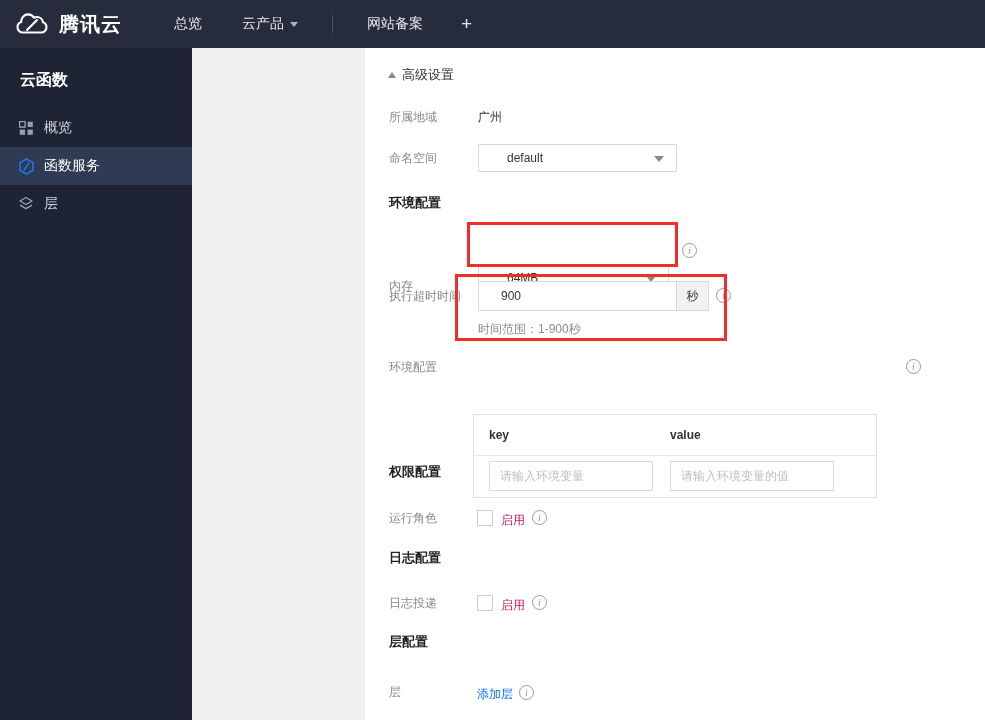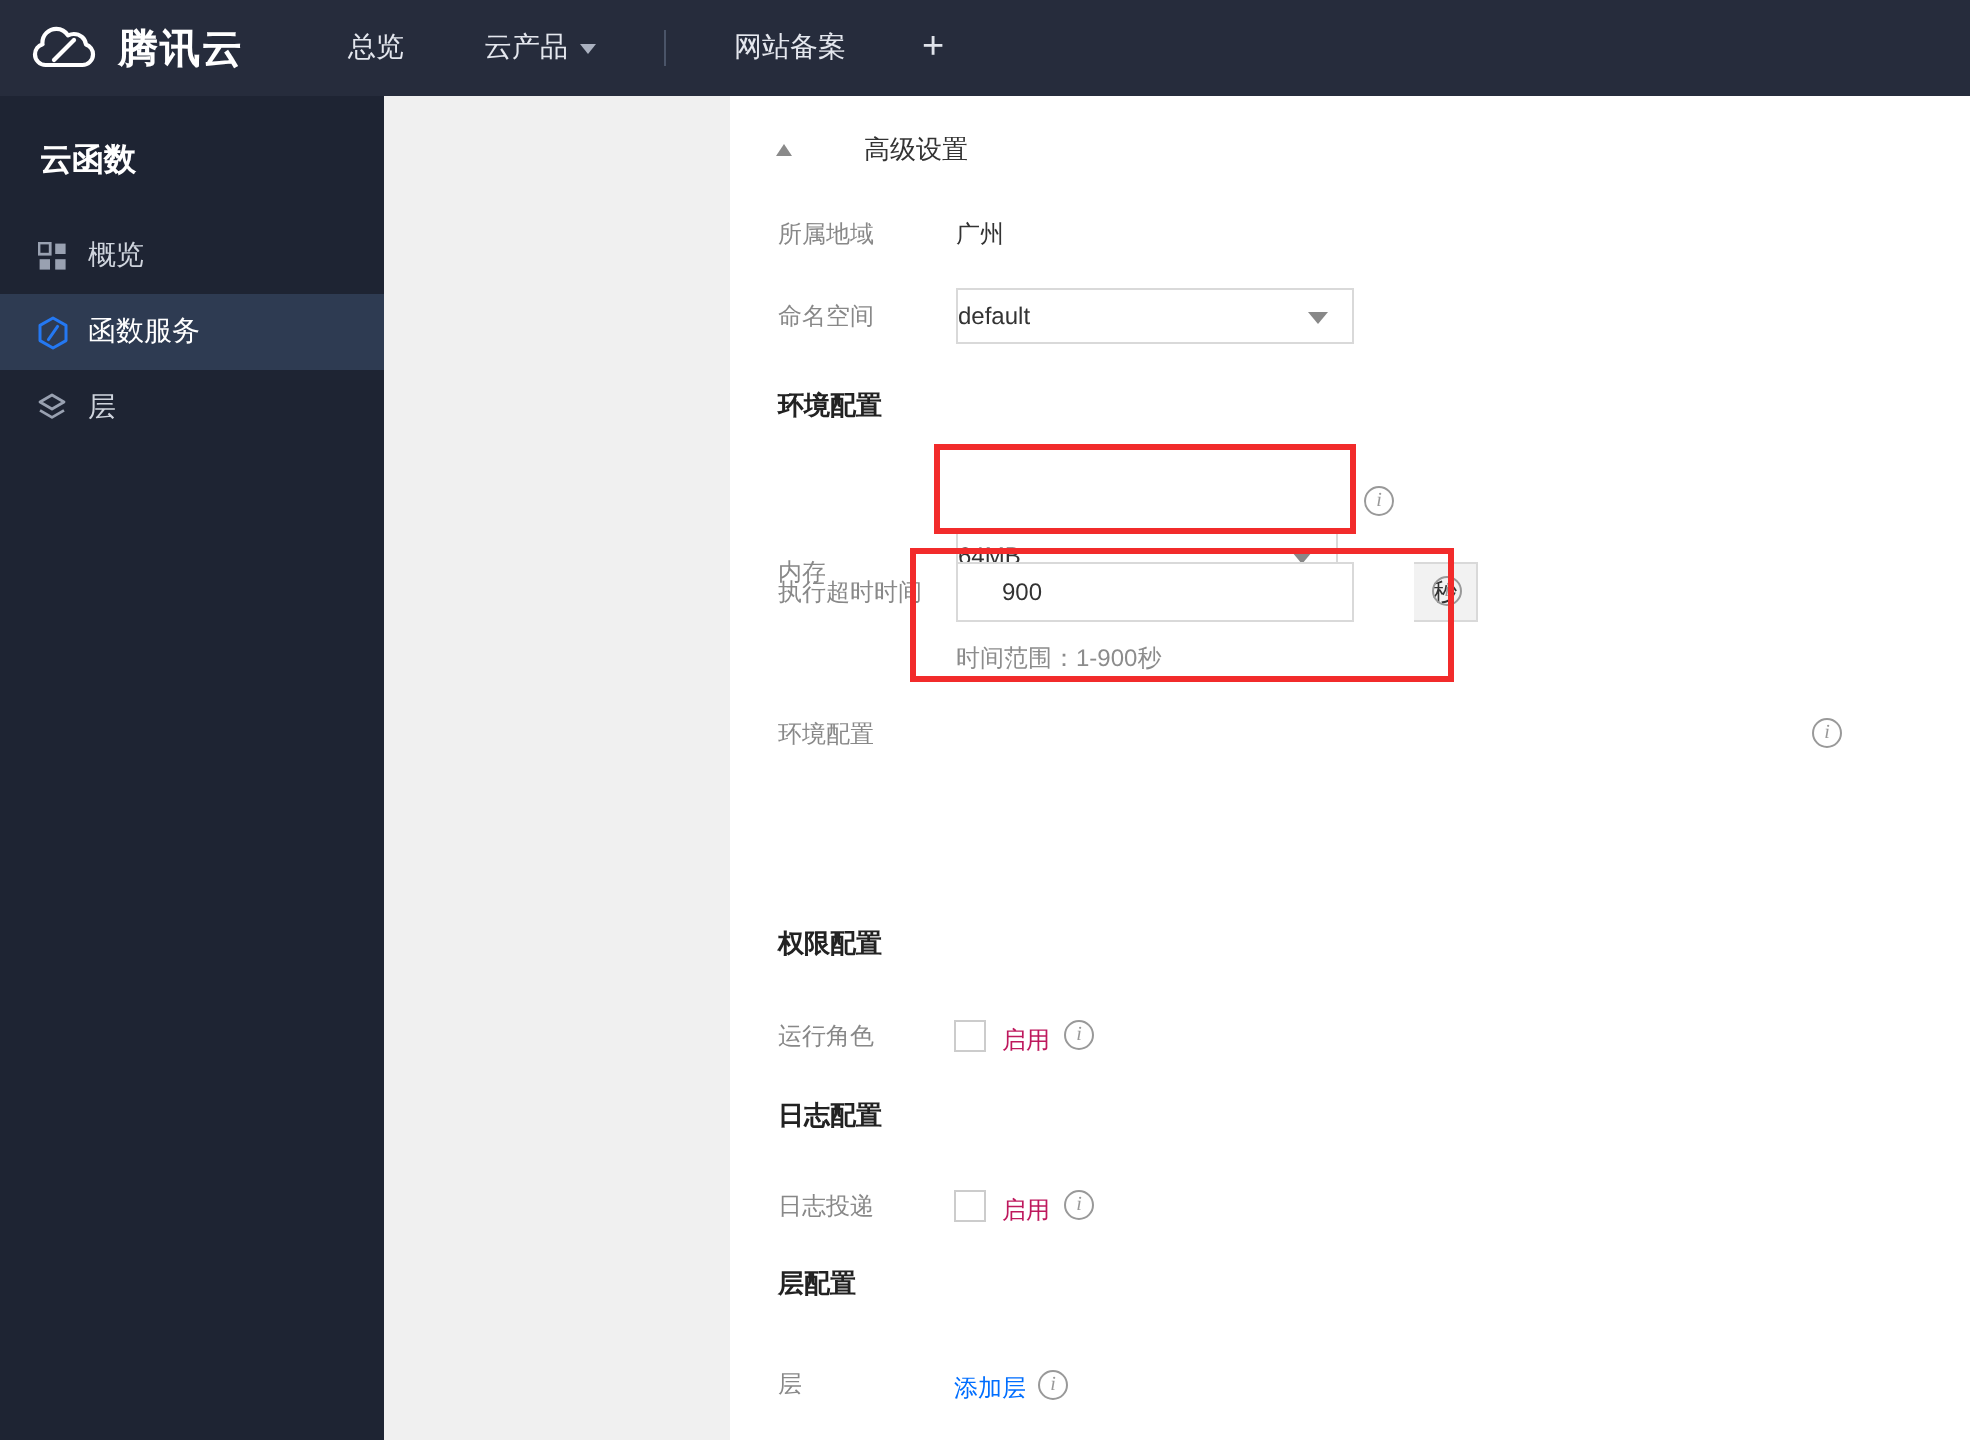--- a/index.html
+++ b/index.html
@@ -22,29 +22,29 @@
   .sidebar-title { color:#ffffff; font-size:16px; font-weight:bold; padding:22px 0 18px 20px; }
   .side-item { height:38px; display:flex; align-items:center; padding-left:17px; color:#cfd4dd; font-size:14px; cursor:pointer; }
   .side-item .si-icon { width:18px; height:18px; display:inline-flex; align-items:center; justify-content:center; margin-right:9px; }
   .side-item.active { background:#2e3b52; color:#ffffff; }
 
   
   .gray-panel { position:absolute; left:192px; top:48px; width:173px; height:672px; background:#f0f0f0; z-index:10; }
   .content { position:absolute; left:365px; top:48px; width:620px; height:672px; background:#ffffff; z-index:10; }
 
   
-  .abs { position:absolute; z-index:15;gap:30px; }
+  .abs { position:absolute; z-index:15; }
   .flabel { font-size:12px; color:#888888; line-height:14px; white-space:nowrap; }
   .fvalue { font-size:12px; color:#333333; line-height:14px; white-space:nowrap; }
   .sec-header { font-size:13px; color:#222222; font-weight:bold; line-height:16px; white-space:nowrap; }
   .adv-toggle { display:flex; align-items:center; cursor:pointer; }
   .tri-up { width:0; height:0; border-left:4px solid transparent; border-right:4px solid transparent; border-bottom:6px solid #8a8a8a; margin-right:6px; }
   .adv-text { font-size:13px; color:#333333; }
 
-  .select { background:#fff; border:1px solid #d9d9d9; height:28px; display:flex; align-items:center; padding-left:0; cursor:pointer; position:relative; }
+  .select { background:#fff; border:1px solid #d9d9d9; height:28px; display:flex; align-items:center; padding-left:28px; cursor:pointer; position:relative; }
   .select .sel-text { font-size:12px; color:#333333; }
   .select .caret { position:absolute; right:12px; top:11px; width:0; height:0; border-left:5px solid transparent; border-right:5px solid transparent; border-top:6px solid #888888; }
 
   .input-group { display:flex; height:30px; }
   .text-input { border:1px solid #d9d9d9; height:30px; padding:0 22px; font-size:12px; color:#333333; outline:none; font-family:inherit; }
   .suffix { width:32px; height:30px; background:#f2f2f2; border:1px solid #d9d9d9; border-left:none; display:flex; align-items:center; justify-content:center; font-size:12px; color:#333333; cursor:pointer; }
   .hint { font-size:12px; color:#8c8c8c; }
 
   .env-table { width:404px; height:84px; border:1px solid #e0e0e0; background:#fff; position:relative; }
   .env-th { position:absolute; top:13px; font-size:12px; font-weight:bold; color:#333333; }
@@ -147,20 +147,27 @@
 
   <div class="abs flabel" style="left:389px; top:289px;">执行超时时间</div>
   <div class="abs input-group" style="left:478px; top:281px;">
     <input class="text-input" style="width: 199px;" type="text" value="900">
     <span class="suffix">秒</span>
   </div>
   <span class="abs info-icon" style="left:716px; top:288px;">i</span>
   <div class="abs hint" style="left:478px; top:321px;">时间范围：1-900秒</div>
 
   <div class="abs flabel" style="left:389px; top:360px;">环境配置</div>
+  <div class="abs env-table" style="left:473px; top:358px;">
+    <span class="env-th" style="left:15px;">key</span>
+    <span class="env-th" style="left:196px;">value</span>
+    <div class="env-divider"></div>
+    <input class="ph-input" style="left: 15px; width: 164px;" type="text" placeholder="请输入环境变量">
+    <input class="ph-input" style="left: 196px; width: 164px;" type="text" placeholder="请输入环境变量的值">
+  </div>
   <span class="abs info-icon" style="left:906px; top:359px;">i</span>
 
   <div class="abs sec-header" style="left:389px; top:464px;">权限配置</div>
   <div class="abs flabel" style="left:389px; top:511px;">运行角色</div>
   <span class="abs checkbox" style="left:477px; top:510px;"></span>
   <span class="abs cb-label" style="left:501px; top:512px;">启用</span>
   <span class="abs info-icon" style="left:532px; top:510px;">i</span>
 
   <div class="abs sec-header" style="left:389px; top:550px;">日志配置</div>
   <div class="abs flabel" style="left:389px; top:596px;">日志投递</div>

